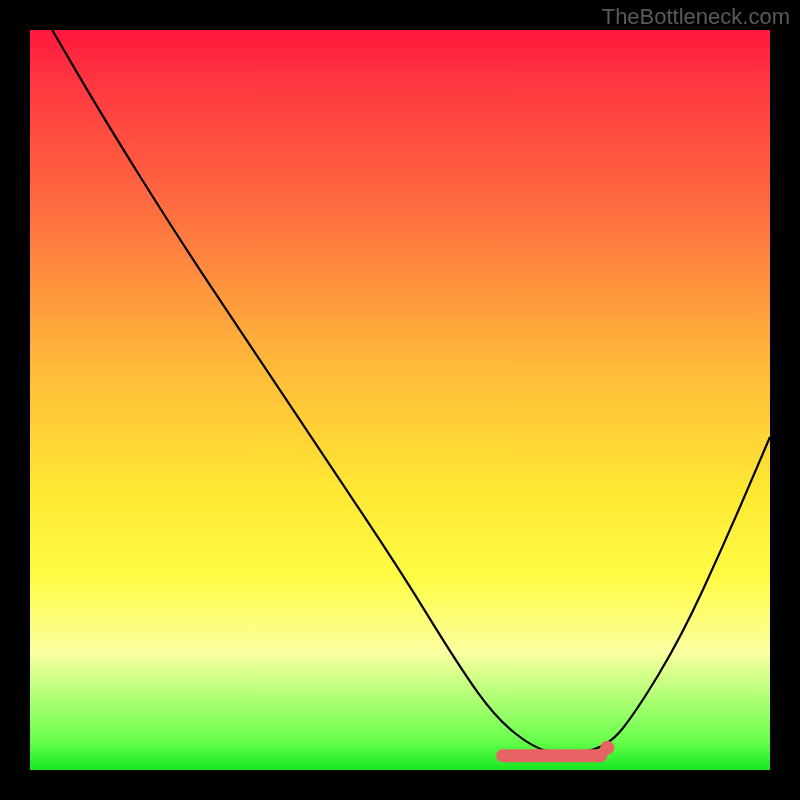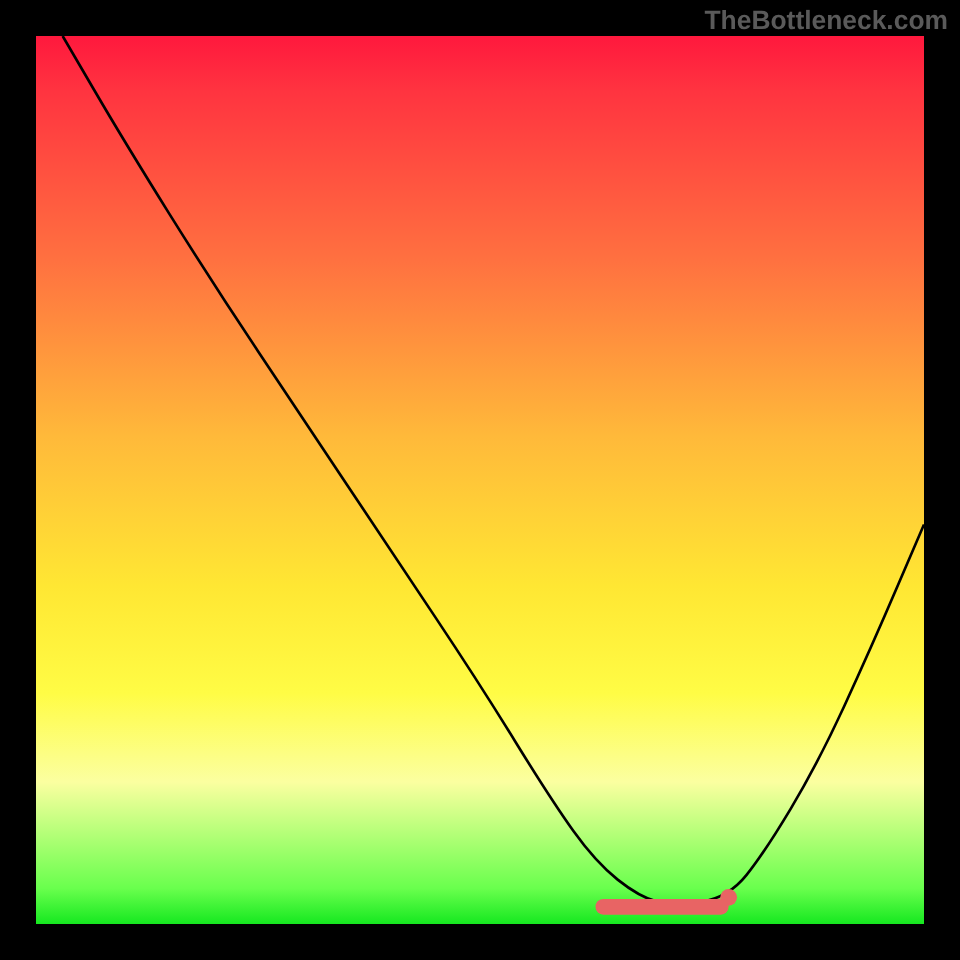--- a/index.html
+++ b/index.html
@@ -10,21 +10,21 @@
     background: #000;
     position: relative;
     font-family: Arial, sans-serif;
   }
   .attribution {
     position: absolute;
     top: 4px;
     right: 10px;
     color: #5a5a5a;
     font-size: 22px;
-    font-weight: 700;
+    font-weight: 400;
     z-index: 10;
   }
   .plot-area {
     position: absolute;
     top: 30px;
     left: 30px;
     width: 740px;
     height: 740px;
     background: linear-gradient(to bottom,
       #ff183d 0%,

